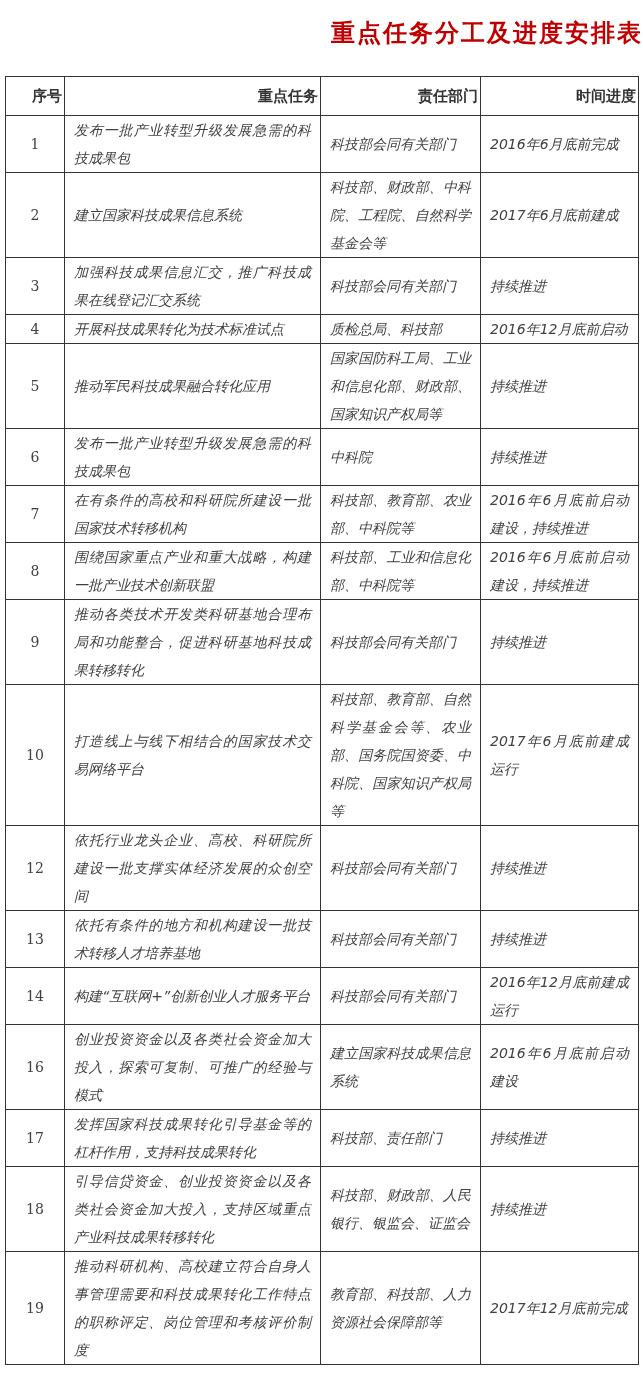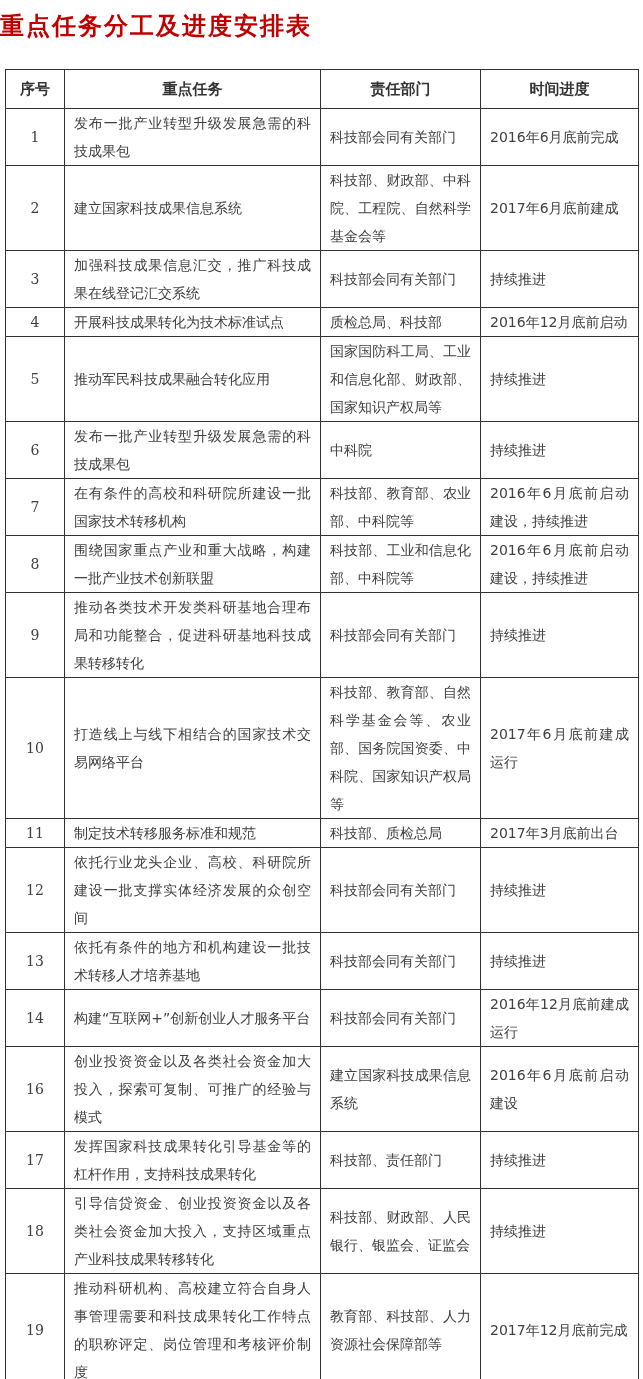--- a/index.html
+++ b/index.html
@@ -9,22 +9,22 @@
     font-family: "DejaVu Sans", "Liberation Sans", sans-serif;
   }
   .page {
     width: 643px;
     min-height: 1379px;
     background: #ffffff;
     box-sizing: border-box;
     padding-top: 6px;
   }
   .doc-title {
-    margin: 4px 0 27px 0;
-    text-align: left;
+    margin: 11px 0 27px 0;
+    text-align: right;
     font-size: 24px;
     font-weight: bold;
     letter-spacing: 2px;
     color: #c00000;
   }
   table.task-table {
     border-collapse: collapse;
     table-layout: fixed;
     width: 633px;
     margin-left: 5px;
@@ -33,39 +33,40 @@
   table.task-table td {
     border: 1px solid #333333;
     box-sizing: border-box;
     vertical-align: middle;
     word-break: break-all;
   }
   table.task-table th {
     font-size: 15px;
     font-weight: bold;
     color: #333333;
-    text-align: center;
+    text-align: right;
     padding: 9px 2px;
     line-height: 20px;
   }
   table.task-table td {
     font-size: 14px;
     color: #404040;
     line-height: 28px;
     padding: 0 9px;
   }
   td.cell-no {
     text-align: center;
     padding: 0 2px;
     font-size: 13px;
     font-family: "DejaVu Serif", "Liberation Serif", serif;
   }
   td.cell-text {
     text-align: justify;
     text-align-last: left;
+    font-style: italic;
   }
   .col-no   { width: 59px; }
   .col-task { width: 256px; }
   .col-dept { width: 160px; }
   .col-time { width: 158px; }
 </style>
 </head>
 <body>
 
 <div class="page">
@@ -142,26 +143,20 @@
           <td class="cell-text">科技部会同有关部门</td>
           <td class="cell-text">持续推进</td>
         </tr>
         <tr>
           <td class="cell-no">10</td>
           <td class="cell-text">打造线上与线下相结合的国家技术交易网络平台</td>
           <td class="cell-text">科技部、教育部、自然科学基金会等、农业部、国务院国资委、中科院、国家知识产权局等</td>
           <td class="cell-text">2017年6月底前建成运行</td>
         </tr>
         <tr>
-          <td class="cell-no">11</td>
-          <td class="cell-text">制定技术转移服务标准和规范</td>
-          <td class="cell-text">科技部、质检总局</td>
-          <td class="cell-text">2017年3月底前出台</td>
-        </tr>
-        <tr>
           <td class="cell-no">12</td>
           <td class="cell-text">依托行业龙头企业、高校、科研院所建设一批支撑实体经济发展的众创空间</td>
           <td class="cell-text">科技部会同有关部门</td>
           <td class="cell-text">持续推进</td>
         </tr>
         <tr>
           <td class="cell-no">13</td>
           <td class="cell-text">依托有条件的地方和机构建设一批技术转移人才培养基地</td>
           <td class="cell-text">科技部会同有关部门</td>
           <td class="cell-text">持续推进</td>

